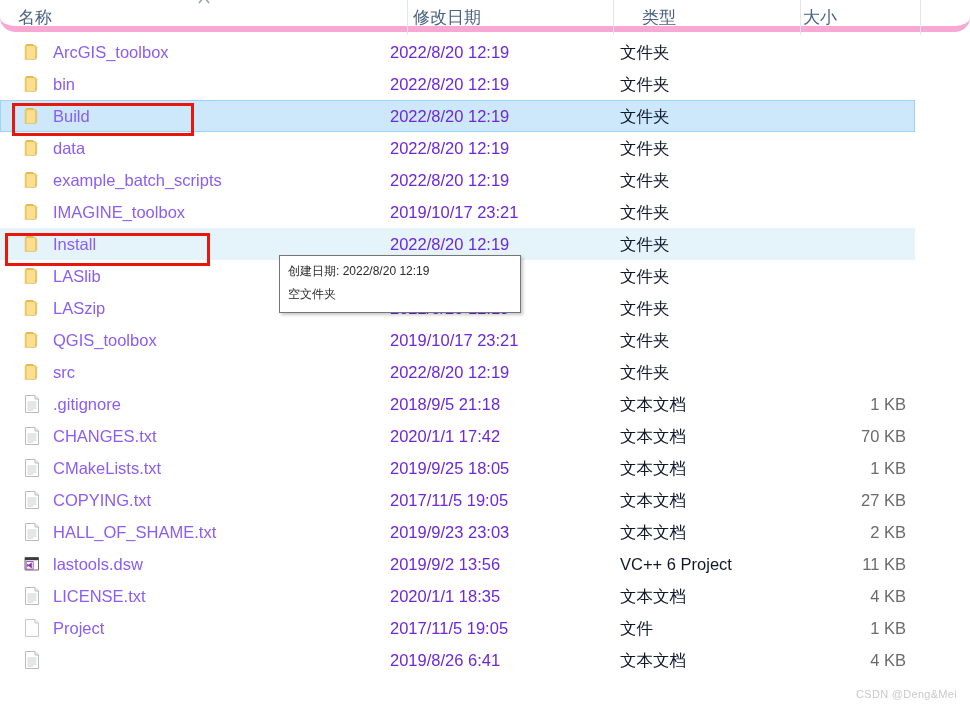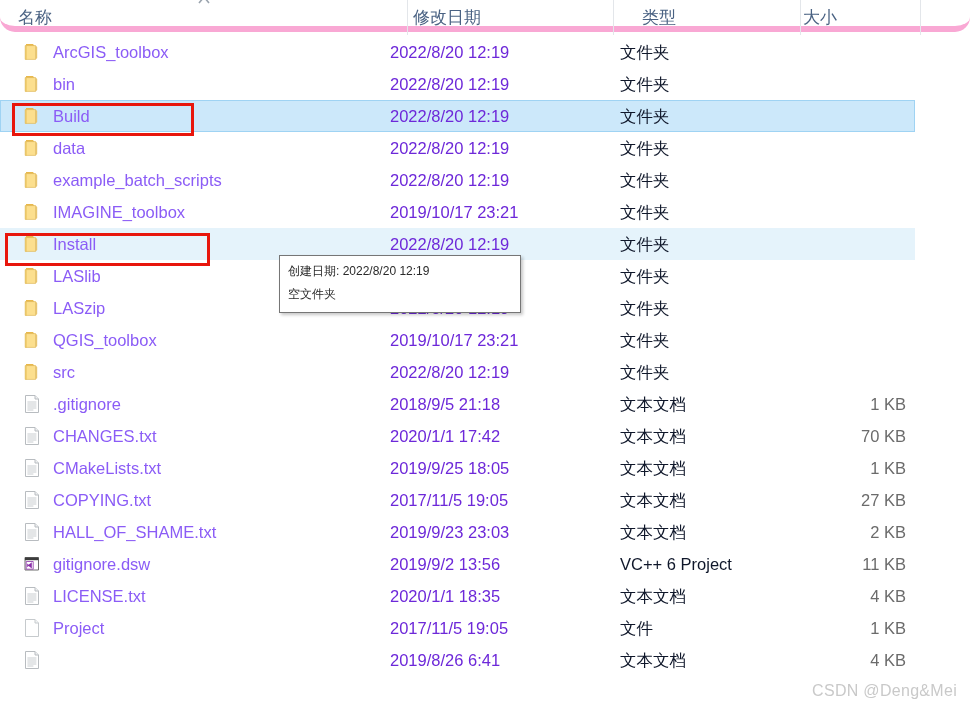--- a/index.html
+++ b/index.html
@@ -158,21 +158,21 @@
     color: #2a2a2a;
     line-height: 23px;
   }
   .tooltip div { white-space: nowrap; }
 
   
   .watermark {
     position: absolute;
     right: 13px;
     bottom: 8px;
-    font-size: 16px;
+    font-size: 11px;
     color: #c9c9c9;
     letter-spacing: 0.3px;
     margin-top: 8px;
   }
 </style>
 </head>
 <body>
 
 <div id="explorer">
 
@@ -469,21 +469,21 @@
       <div class="row">
         <div class="fill"></div>
         <span class="ico">
           <svg width="22" height="20" viewBox="0 0 22 20">
             <path d="M3 3.5 H16.5 V16 H3 Z" fill="#ffffff" stroke="#6d6d6d" stroke-width="1"></path>
             <path d="M3 3.5 H16.5 V6.2 H3 Z" fill="#3c3c3c"></path>
             <path d="M4.2 7.5 H11.2 V15.2 H4.2 Z" fill="#ffffff" stroke="#8a2fa8" stroke-width="0.8"></path>
             <path d="M9.8 8.3 L9.8 14.4 L6.6 11.9 L5.2 13.2 V9.5 L6.6 10.8 Z" fill="#8a2fa8"></path>
           </svg>
         </span>
-        <div class="cell c-name"><span class="label">gitignore.dsw</span></div>
+        <div class="cell c-name"><span class="label">lastools.dsw</span></div>
         <div class="cell c-date">2019/9/2 13:56</div>
         <div class="cell c-type">VC++ 6 Project</div>
         <div class="cell c-size">11 KB</div>
       </div>
       <div class="row">
         <div class="fill"></div>
         <span class="ico">
           <svg width="22" height="20" viewBox="0 0 22 20">
             <path d="M3.5 1.5 H13 L16.5 5 V18.5 H3.5 Z" fill="#ffffff" stroke="#b8bcc0" stroke-width="1"></path>
             <path d="M13 1.5 V5 H16.5" fill="#eef0f2" stroke="#b8bcc0" stroke-width="1"></path>

